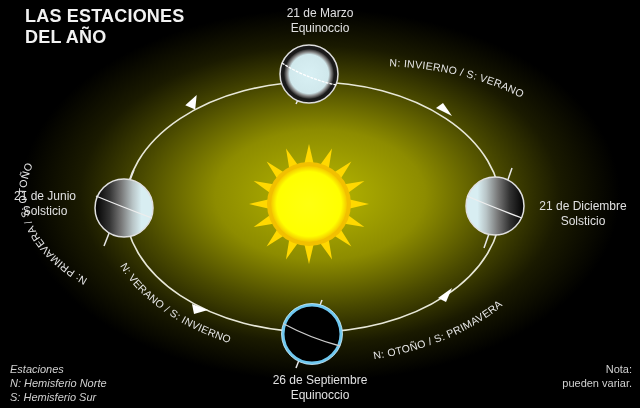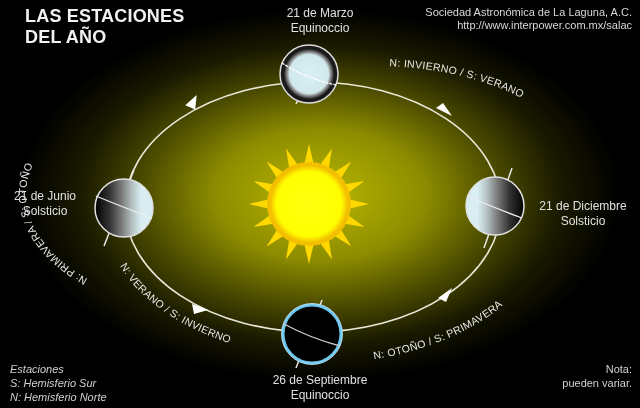--- a/index.html
+++ b/index.html
@@ -144,45 +144,41 @@
       <circle cx="312" cy="334" r="30.5" fill="none" stroke="#cfeefa" stroke-width="0.8"></circle>
       <path d="M 284 324 Q 310 338 340 346" stroke="#ccc" stroke-width="1.3" fill="none"></path>
     </g>
   </svg>
 
   <div class="txt title">
     <div>LAS ESTACIONES</div>
     <div>DEL AÑO</div>
   </div>
 
-  <div class="txt credits">
-    <div>Sociedad Astronómica de La Laguna, A.C.</div>
-    <div>http://www.interpower.com.mx/salac</div>
-  </div>
 
   <div class="txt event ev-top">
     <div>21 de Marzo</div>
     <div>Equinoccio</div>
   </div>
   <div class="txt event ev-left">
     <div>21 de Junio</div>
     <div>Solsticio</div>
   </div>
   <div class="txt event ev-right">
     <div>21 de Diciembre</div>
     <div>Solsticio</div>
   </div>
   <div class="txt event ev-bottom">
     <div>26 de Septiembre</div>
     <div>Equinoccio</div>
   </div>
 
   <div class="txt legend">
     <div>Estaciones</div>
+    <div>N: Hemisferio Norte</div>
     <div>S: Hemisferio Sur</div>
-    <div>N: Hemisferio Norte</div>
   </div>
 
   <div class="txt note">
     <div>Nota:</div>
     <div>pueden variar.</div>
   </div>
 </div>
 
 </body></html>

